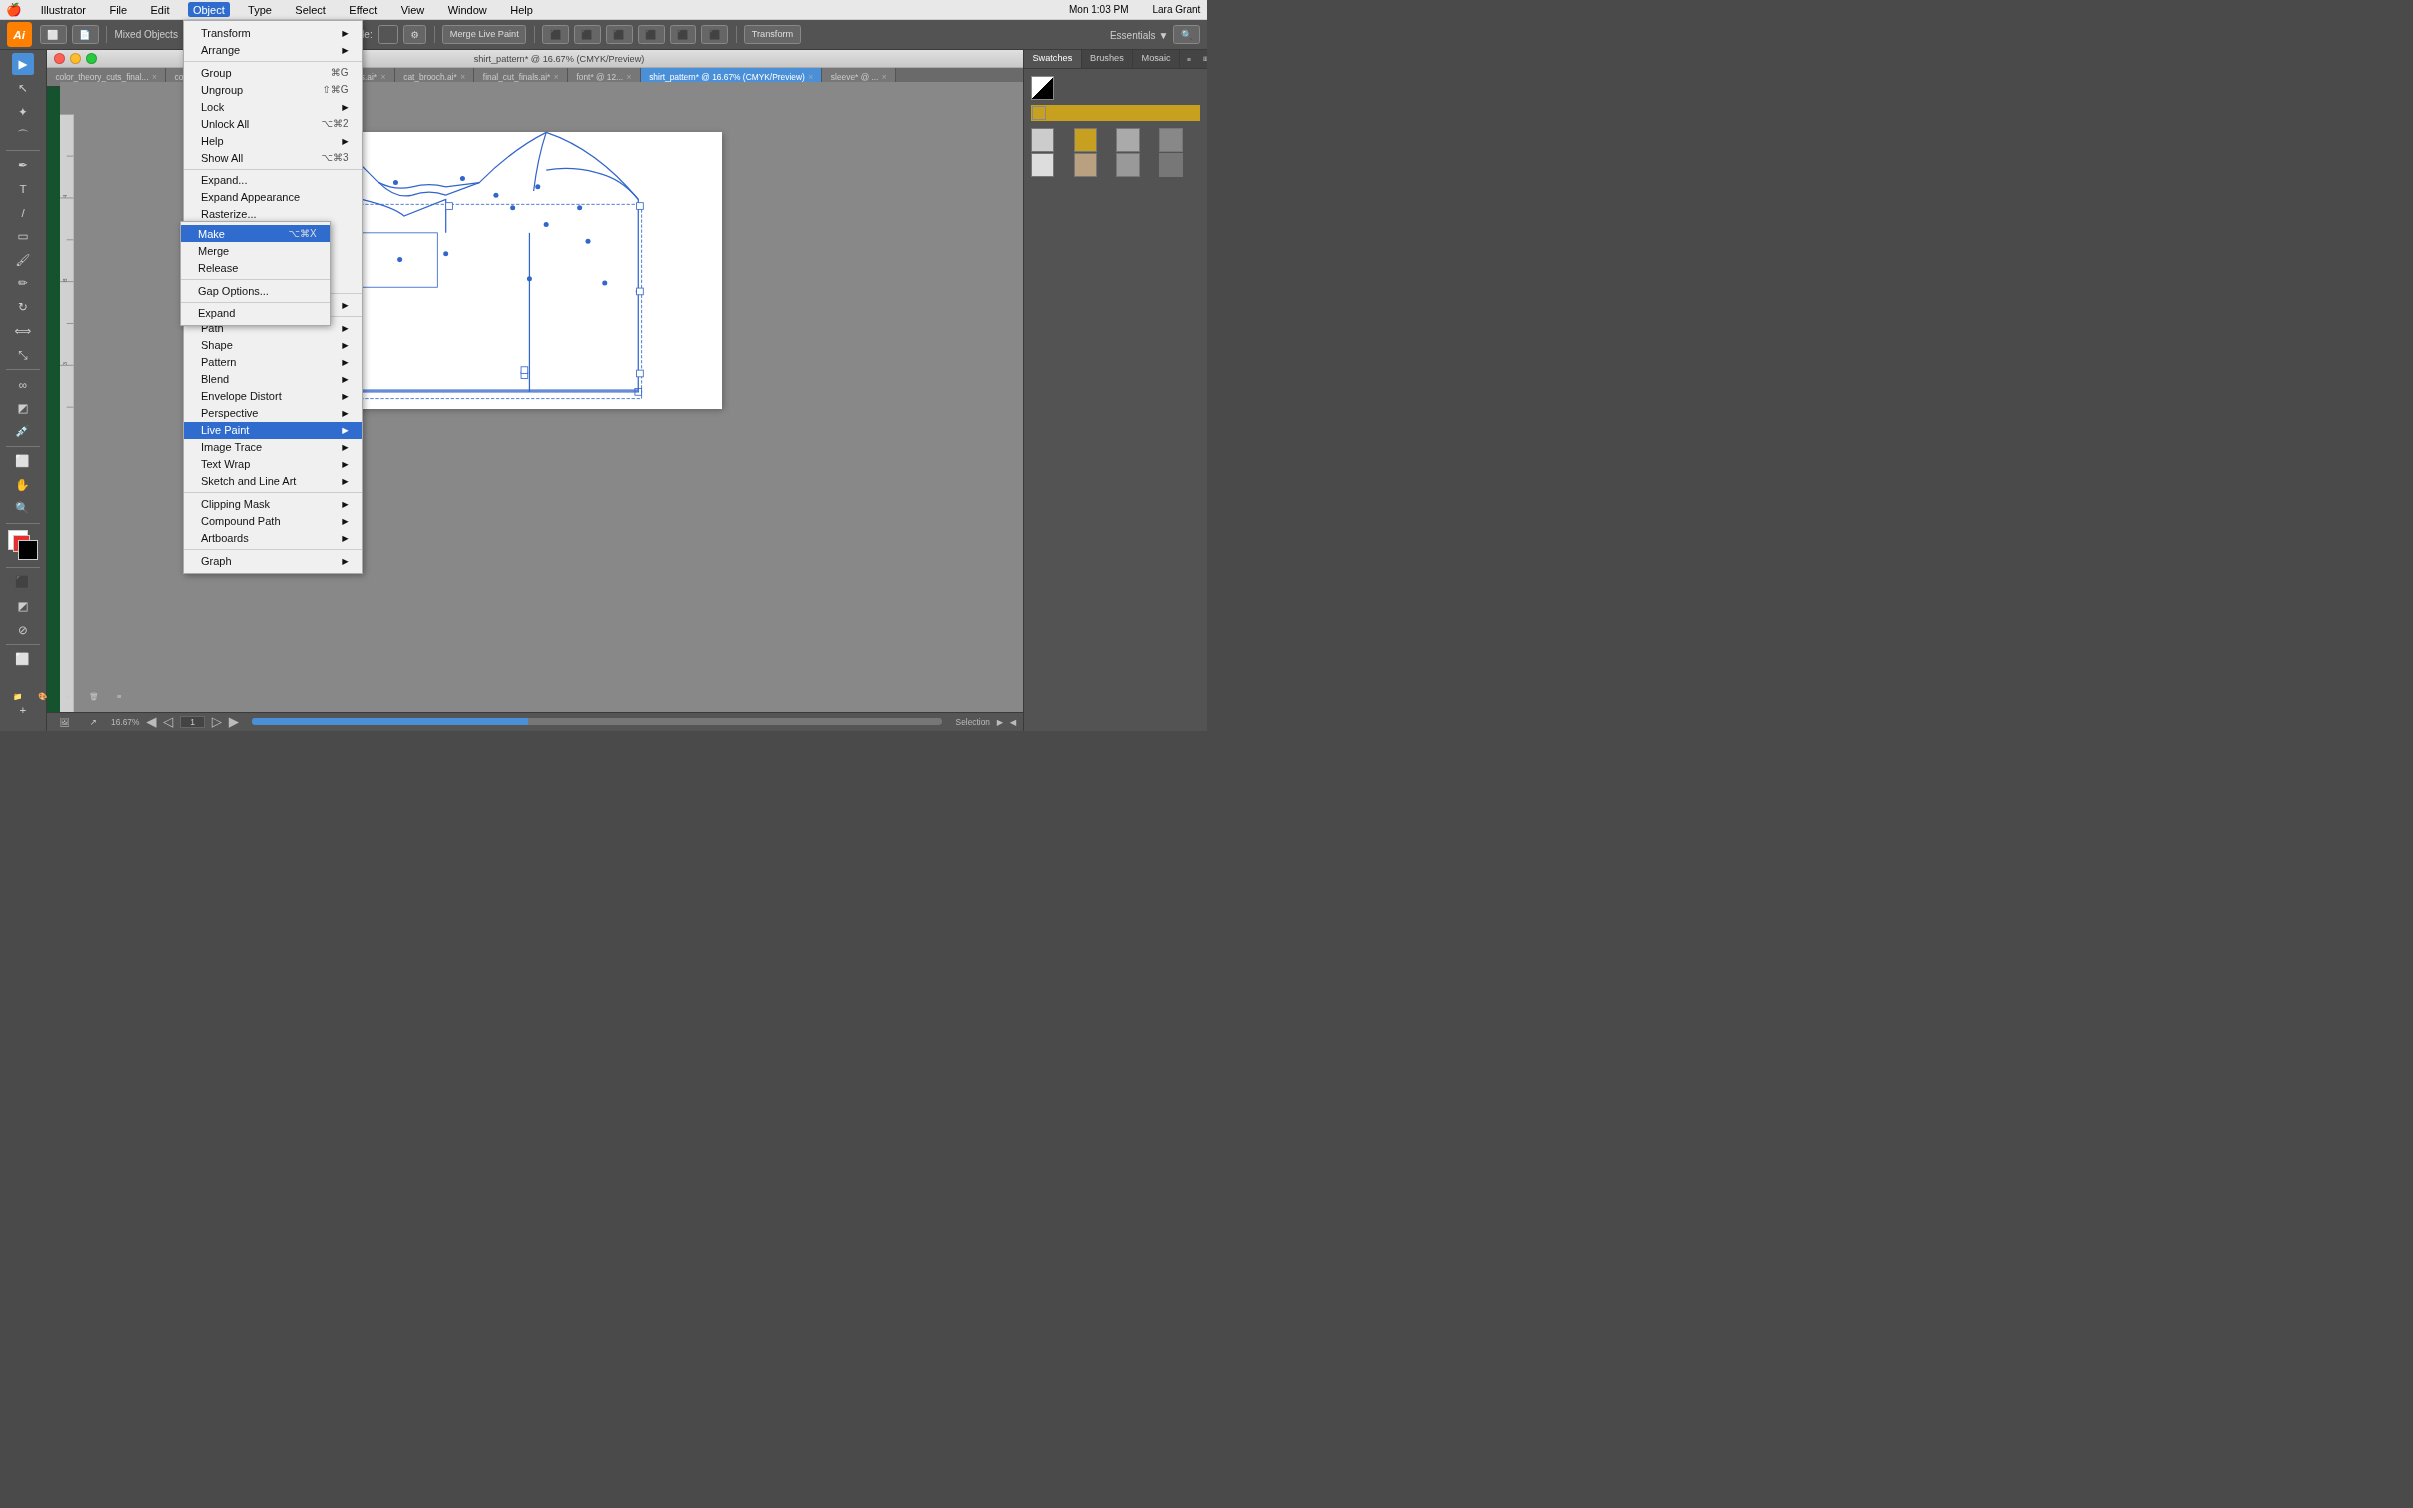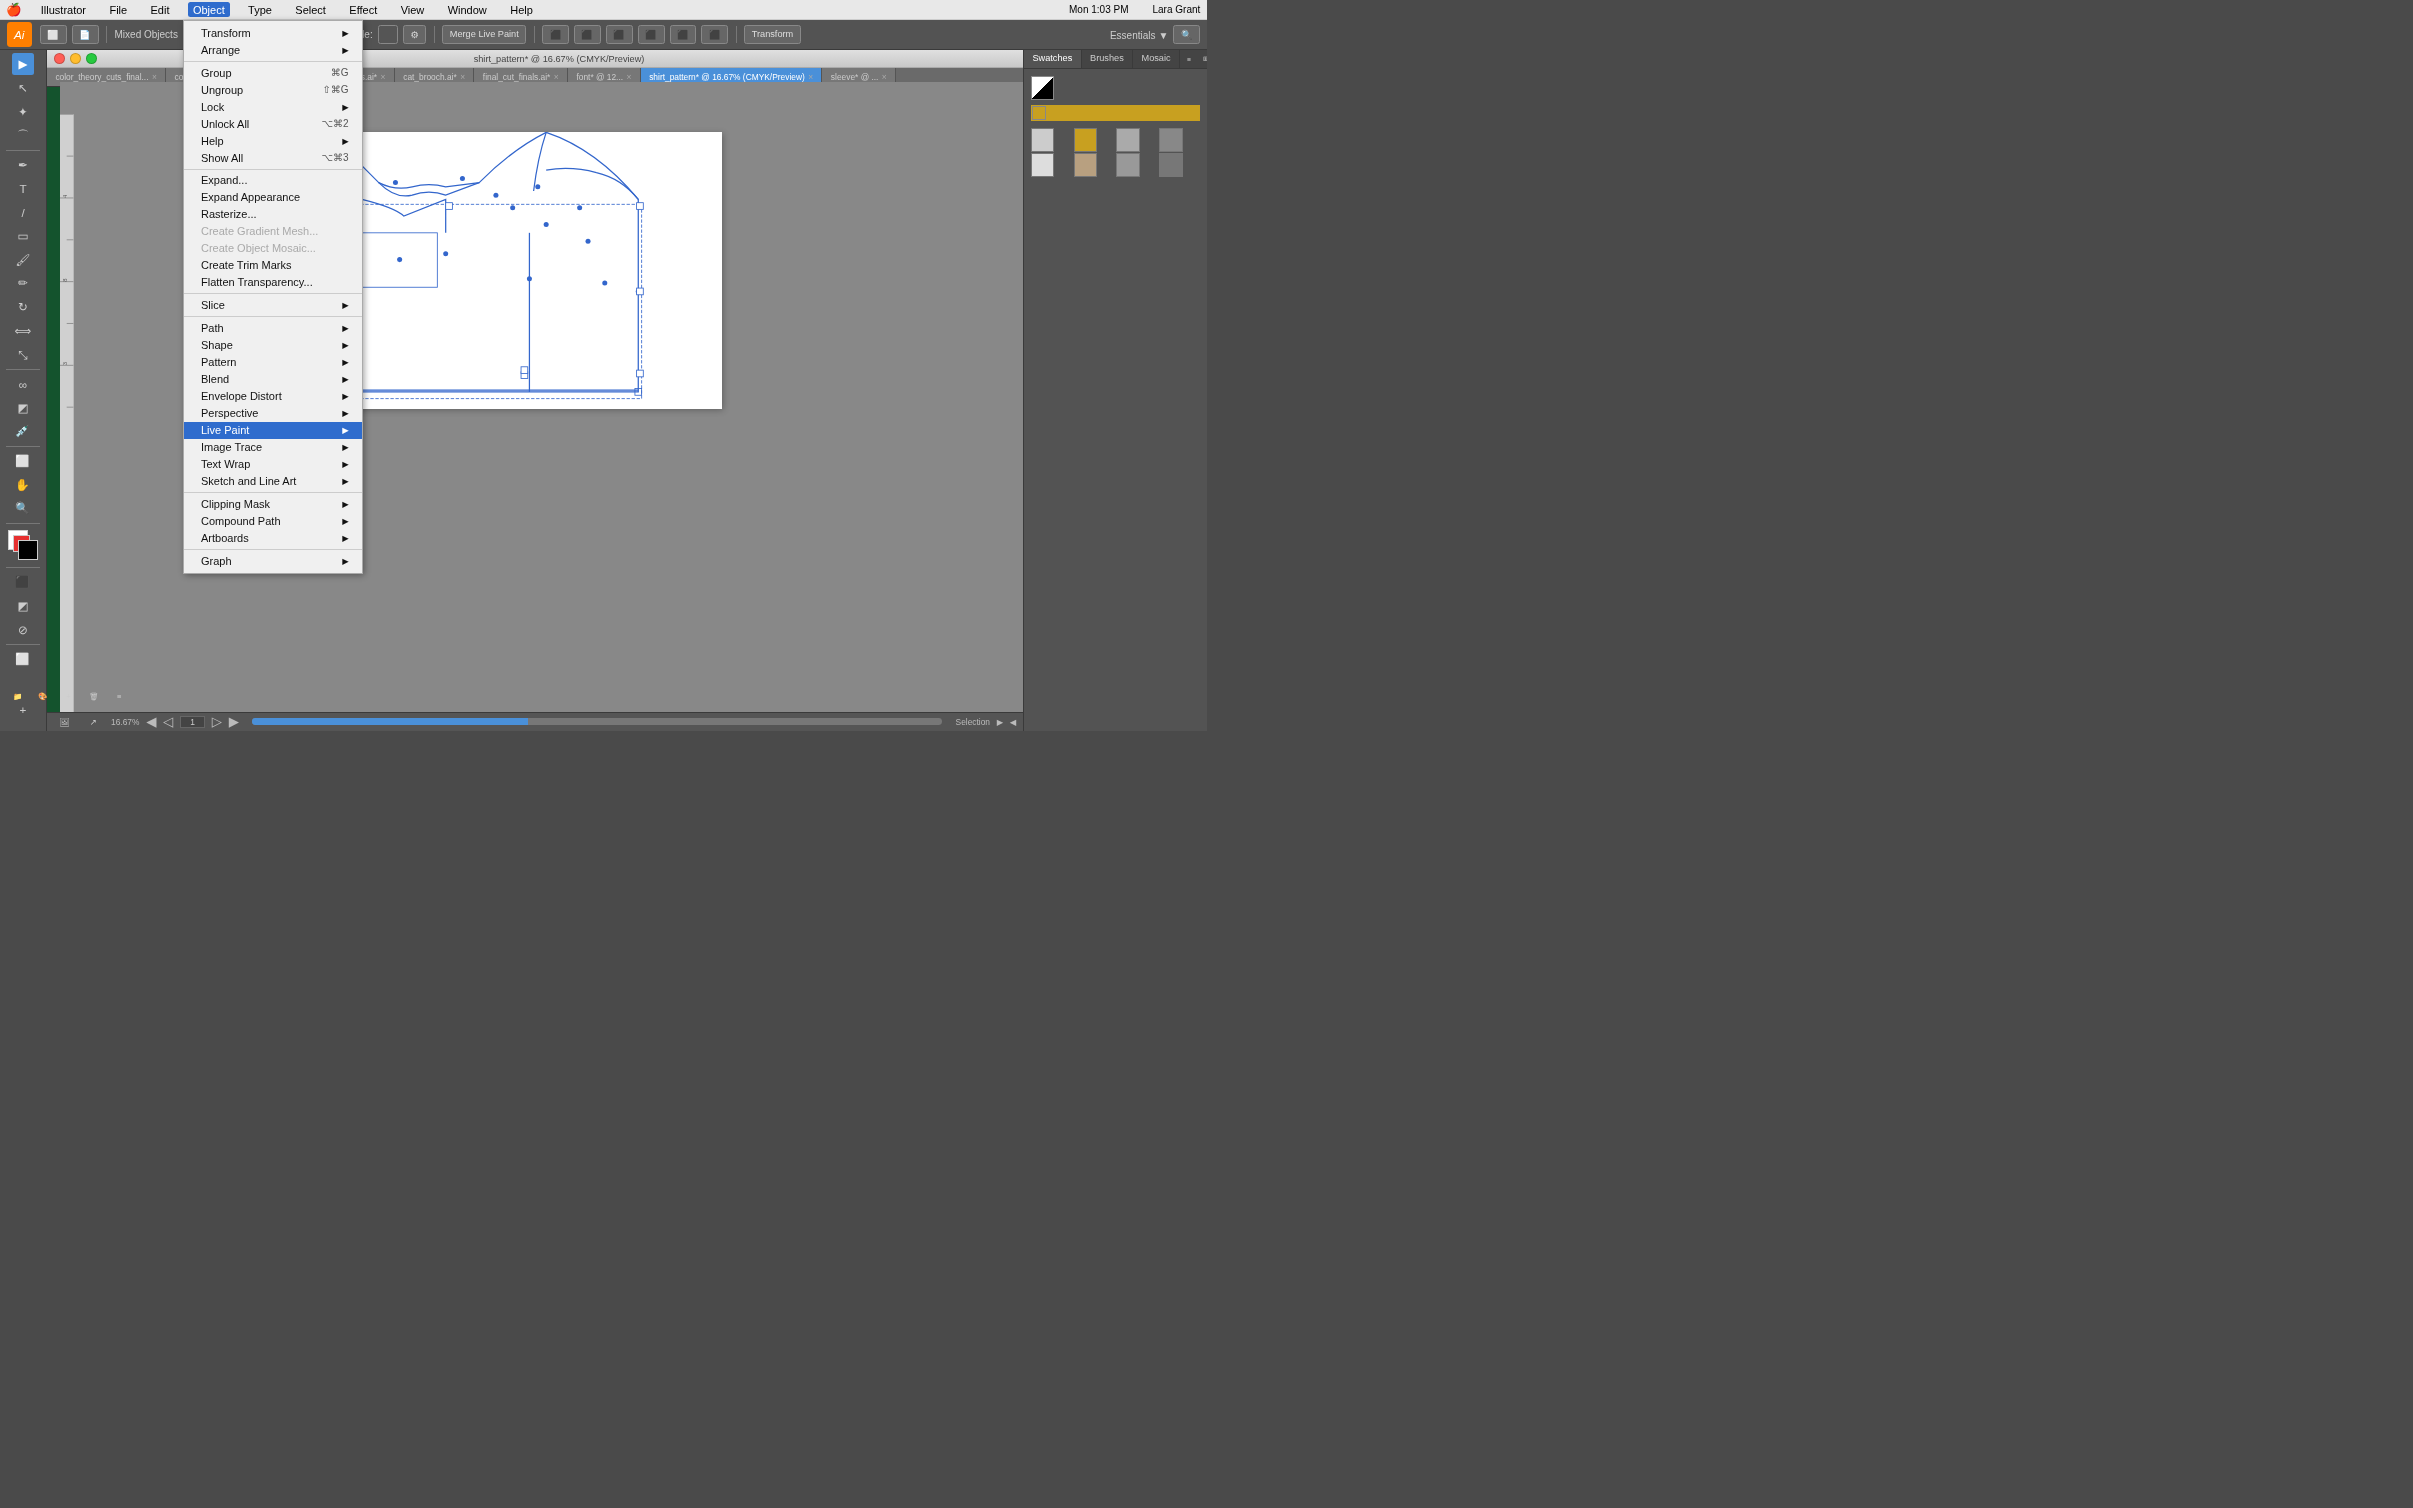--- a/index.html
+++ b/index.html
@@ -63,21 +63,21 @@
     .app-toolbar .ai-logo {
       width: 25px;
       height: 25px;
       background: #ff7f00;
       border-radius: 3.4px;
       display: flex;
       align-items: center;
       justify-content: center;
       color: white;
       font-size: 11.7px;
-      font-weight: normal;
+      font-weight: bold;
       font-style: italic;
       margin-right: 3.4px;
     }
     .toolbar-btn {
       background: #666;
       border: 0.8px solid #888;
       color: #ddd;
       padding: 1.7px 6.7px;
       font-size: 9.2px;
       border-radius: 2.5px;
@@ -856,15 +856,35 @@
       <span>Artboards</span>
       <span class="arrow">▶</span>
     </div>
     <div class="menu-separator"></div>
     <div class="menu-item-row">
       <span>Graph</span>
       <span class="arrow">▶</span>
     </div>
   </div>
 
+  <div class="submenu">
+    <div class="menu-item-row highlighted">
+      <span>Make</span>
+      <span class="shortcut">⌥⌘X</span>
+    </div>
+    <div class="menu-item-row">
+      <span>Merge</span>
+    </div>
+    <div class="menu-item-row">
+      <span>Release</span>
+    </div>
+    <div class="menu-separator"></div>
+    <div class="menu-item-row">
+      <span>Gap Options...</span>
+    </div>
+    <div class="menu-separator"></div>
+    <div class="menu-item-row">
+      <span>Expand</span>
+    </div>
+  </div>
 
 </div>
 
 
 </body></html>

